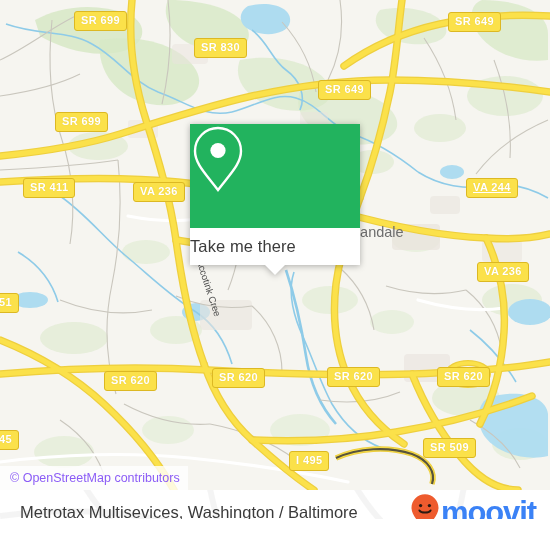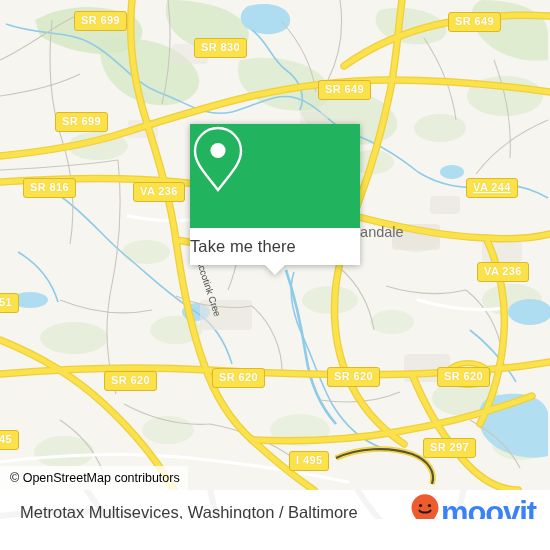--- a/index.html
+++ b/index.html
@@ -47,21 +47,21 @@
     white-space:nowrap;
     transform-origin:0 0;
   }
 
   
   .attrib{
     position:absolute;left:0;top:466px;
     height:24px;line-height:24px;
     padding:0 8px 0 10px;
     background:rgba(255,255,255,.80);
-    color:#000000;font-size:12.5px;white-space:nowrap;
+    color:#8b5cf6;font-size:12.5px;white-space:nowrap;
   }
 
   
   .card{
     position:absolute;left:190px;top:124px;width:170px;
     filter:drop-shadow(0 1px 3px rgba(0,0,0,.30));
   }
   .card-top{
     height:104px;background:#22b35e;
     display:flex;align-items:center;justify-content:center;
@@ -251,31 +251,31 @@
       </g>
       <path d="M336 458 C358 448 388 446 412 454 C428 460 436 472 432 484" fill="none" stroke="#3b3b3b" stroke-width="2.2" opacity=".85"></path>
     </svg>
 
     <div id="shields">
         <div class="shield" style="left: 74px; top: 11px;">SR 699</div>
         <div class="shield" style="left: 194px; top: 38px;">SR 830</div>
         <div class="shield" style="left: 448px; top: 12px;">SR 649</div>
         <div class="shield" style="left: 318px; top: 80px;">SR 649</div>
         <div class="shield" style="left: 55px; top: 112px;">SR 699</div>
-        <div class="shield" style="left: 23px; top: 178px;">SR 816</div>
+        <div class="shield" style="left: 23px; top: 178px;">SR 411</div>
         <div class="shield" style="left: 133px; top: 182px;">VA 236</div>
         <div class="shield" style="left: 466px; top: 178px; text-decoration: underline;">VA 244</div>
         <div class="shield" style="left: 477px; top: 262px;">VA 236</div>
         <div class="shield" style="left: -8px; top: 293px;">51</div>
         <div class="shield" style="left: 104px; top: 371px;">SR 620</div>
         <div class="shield" style="left: 212px; top: 368px;">SR 620</div>
         <div class="shield" style="left: 327px; top: 367px;">SR 620</div>
         <div class="shield" style="left: 437px; top: 367px;">SR 620</div>
         <div class="shield" style="left: -8px; top: 430px;">45</div>
-        <div class="shield" style="left: 423px; top: 438px;">SR 297</div>
+        <div class="shield" style="left: 423px; top: 438px;">SR 509</div>
         <div class="shield" style="left: 289px; top: 451px;">I 495</div>
       </div>
 
     <div id="places">
         <div class="placelbl" style="left: 352px; top: 224px;">nandale</div>
       </div>
     <div id="creeks">
         <div class="creeklbl" style="left: 205px; top: 258px; transform: rotate(72deg);">Accotink Cree</div>
       </div>
 

